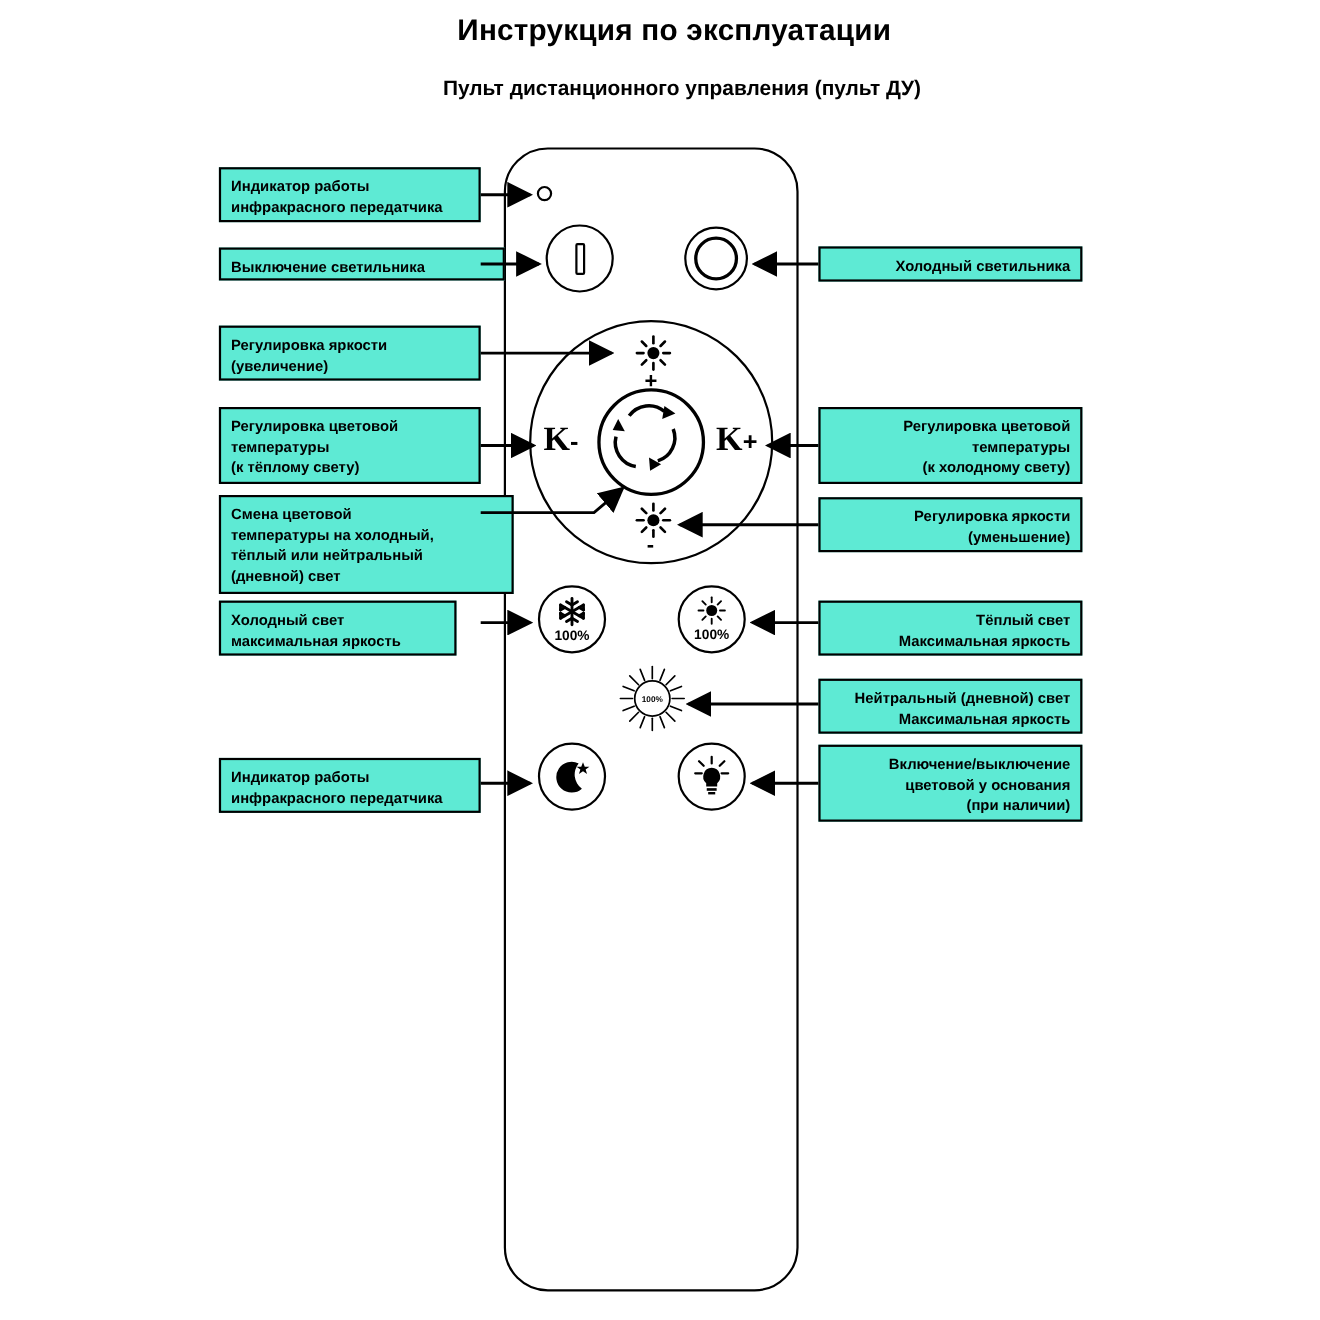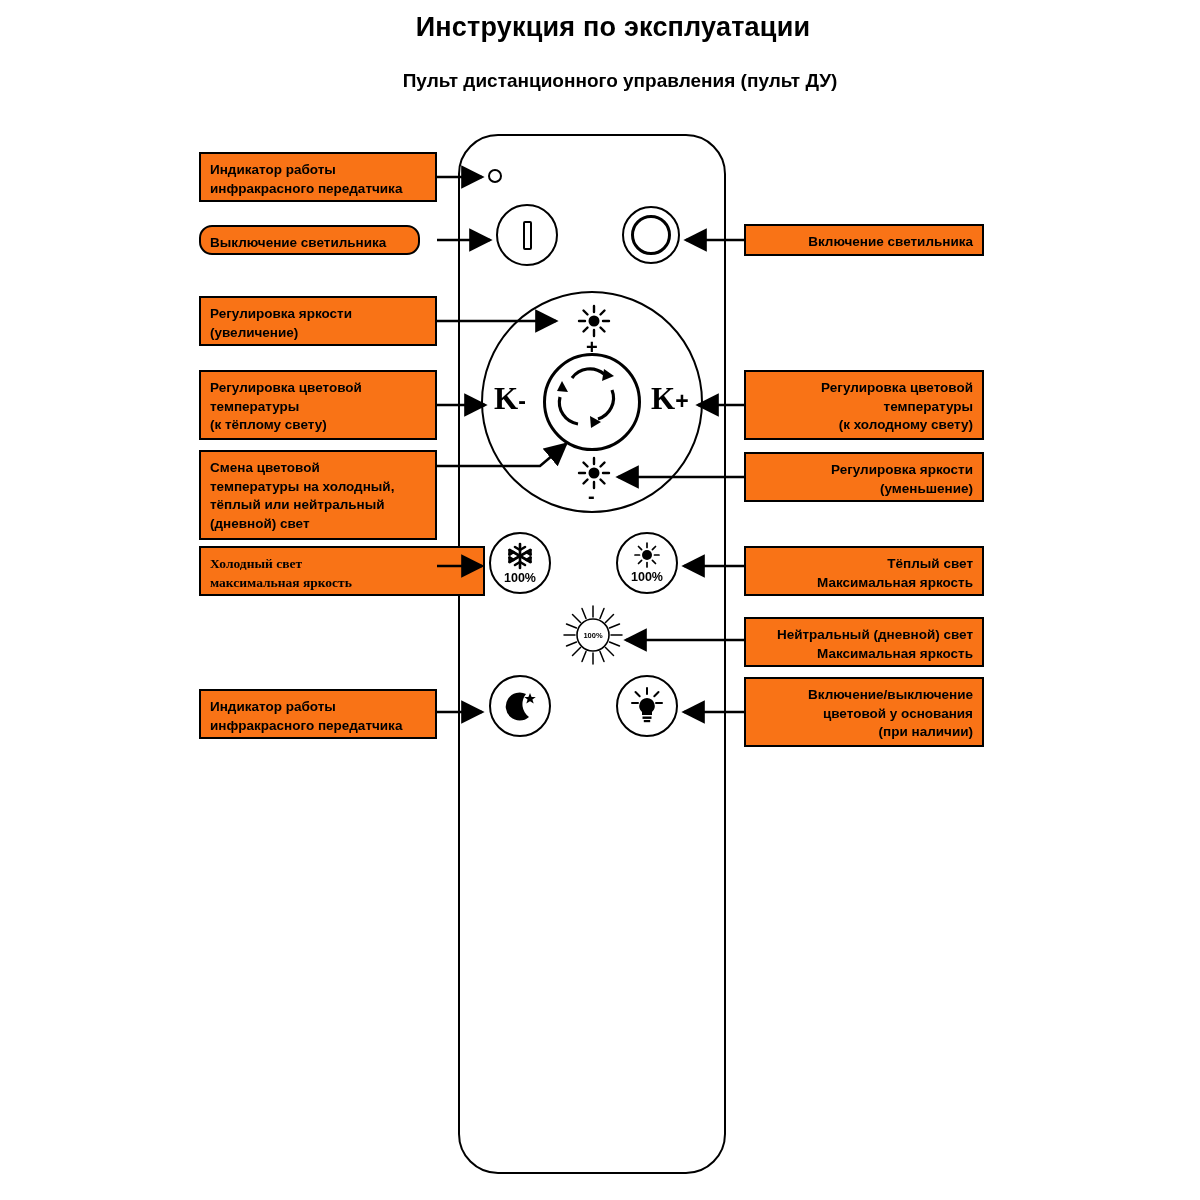--- a/index.html
+++ b/index.html
@@ -50,21 +50,21 @@
     border: 2px solid #000;
     border-radius: 40px;
     background: #ffffff;
     box-sizing: border-box;
   }
 
   
   .label {
     position: absolute;
     border: 2px solid #000;
-    background: #f97316;
+    background: #5eead4;
     box-sizing: border-box;
     font-size: 13.5px;
     font-weight: bold;
     line-height: 1.38;
     padding: 7px 9px;
     white-space: pre-line;
   }
   .label.left { text-align: left; }
   .label.right { text-align: right; }
 
@@ -305,39 +305,39 @@
         <line x1="5" y1="17" x2="11" y2="17"></line>
         <line x1="29" y1="17" x2="35" y2="17"></line>
         <line x1="8.5" y1="6" x2="12.7" y2="10.2"></line>
         <line x1="31.5" y1="6" x2="27.3" y2="10.2"></line>
       </g>
     </svg>
   </div>
 
   <div class="label left" style="left:199px; top:152px; width:238px; height:50px;">Индикатор работы
 инфракрасного передатчика</div>
-  <div class="label left" style="left:199px; top:225px; width:221px; height:30px;border-radius:13px;">Выключение светильника</div>
-  <div class="label right" style="left:744px; top:224px; width:240px; height:32px;">Включение светильника</div>
+  <div class="label left" style="left:199px; top:225px; width:260px; height:30px;">Выключение светильника</div>
+  <div class="label right" style="left:744px; top:224px; width:240px; height:32px;">Холодный светильника</div>
 
   <div class="label left" style="left:199px; top:296px; width:238px; height:50px;">Регулировка яркости
 (увеличение)</div>
   <div class="label left" style="left:199px; top:370px; width:238px; height:70px;">Регулировка цветовой
 температуры
 (к тёплому свету)</div>
   <div class="label right" style="left:744px; top:370px; width:240px; height:70px;">Регулировка цветовой
 температуры
 (к холодному свету)</div>
-  <div class="label left" style="left:199px; top:450px; width:238px; height:90px;">Смена цветовой
+  <div class="label left" style="left:199px; top:450px; width:268px; height:90px;">Смена цветовой
 температуры на холодный,
 тёплый или нейтральный
 (дневной) свет</div>
   <div class="label right" style="left:744px; top:452px; width:240px; height:50px;">Регулировка яркости
 (уменьшение)</div>
 
-  <div class="label left" style="left:199px; top:546px; width:286px; height:50px;font-family:Liberation Serif, serif;">Холодный свет
+  <div class="label left" style="left:199px; top:546px; width:216px; height:50px;">Холодный свет
 максимальная яркость</div>
   <div class="label right" style="left:744px; top:546px; width:240px; height:50px;">Тёплый свет
 Максимальная яркость</div>
   <div class="label right" style="left:744px; top:617px; width:240px; height:50px;">Нейтральный (дневной) свет
 Максимальная яркость</div>
 
   <div class="label left" style="left:199px; top:689px; width:238px; height:50px;">Индикатор работы
 инфракрасного передатчика</div>
   <div class="label right" style="left:744px; top:677px; width:240px; height:70px;">Включение/выключение
 цветовой у основания

